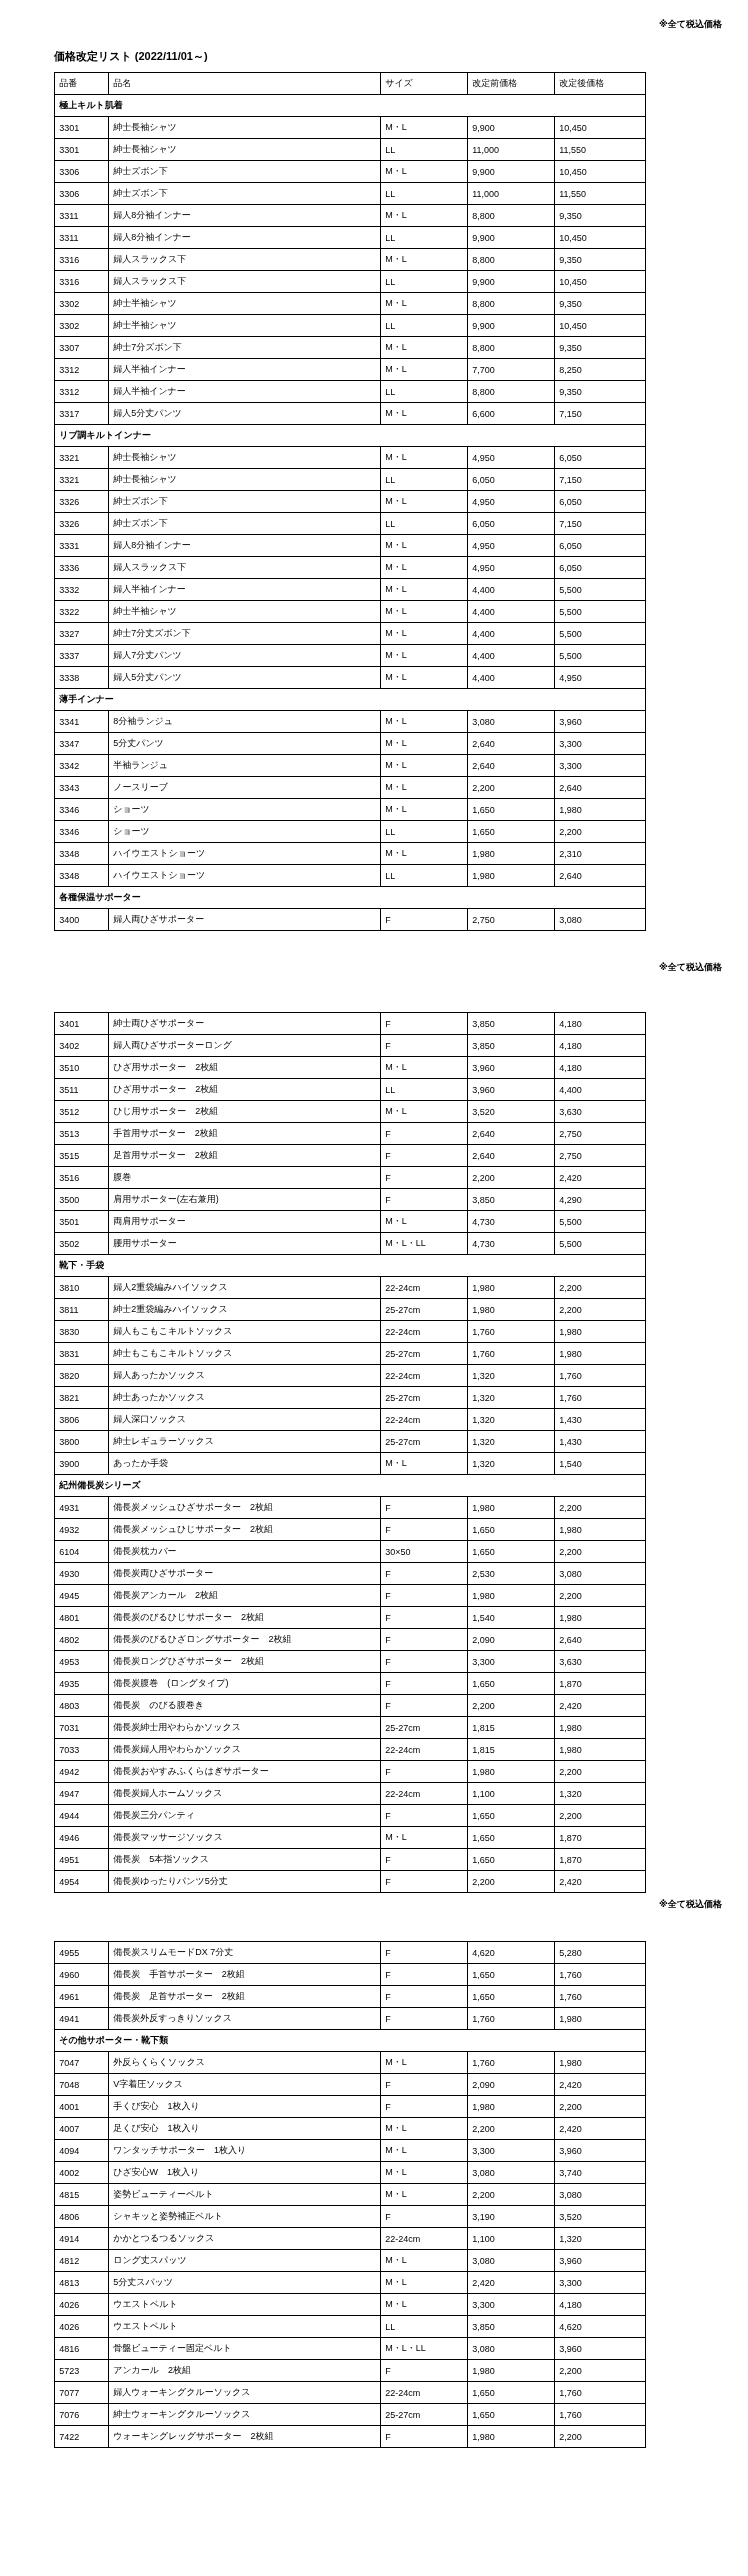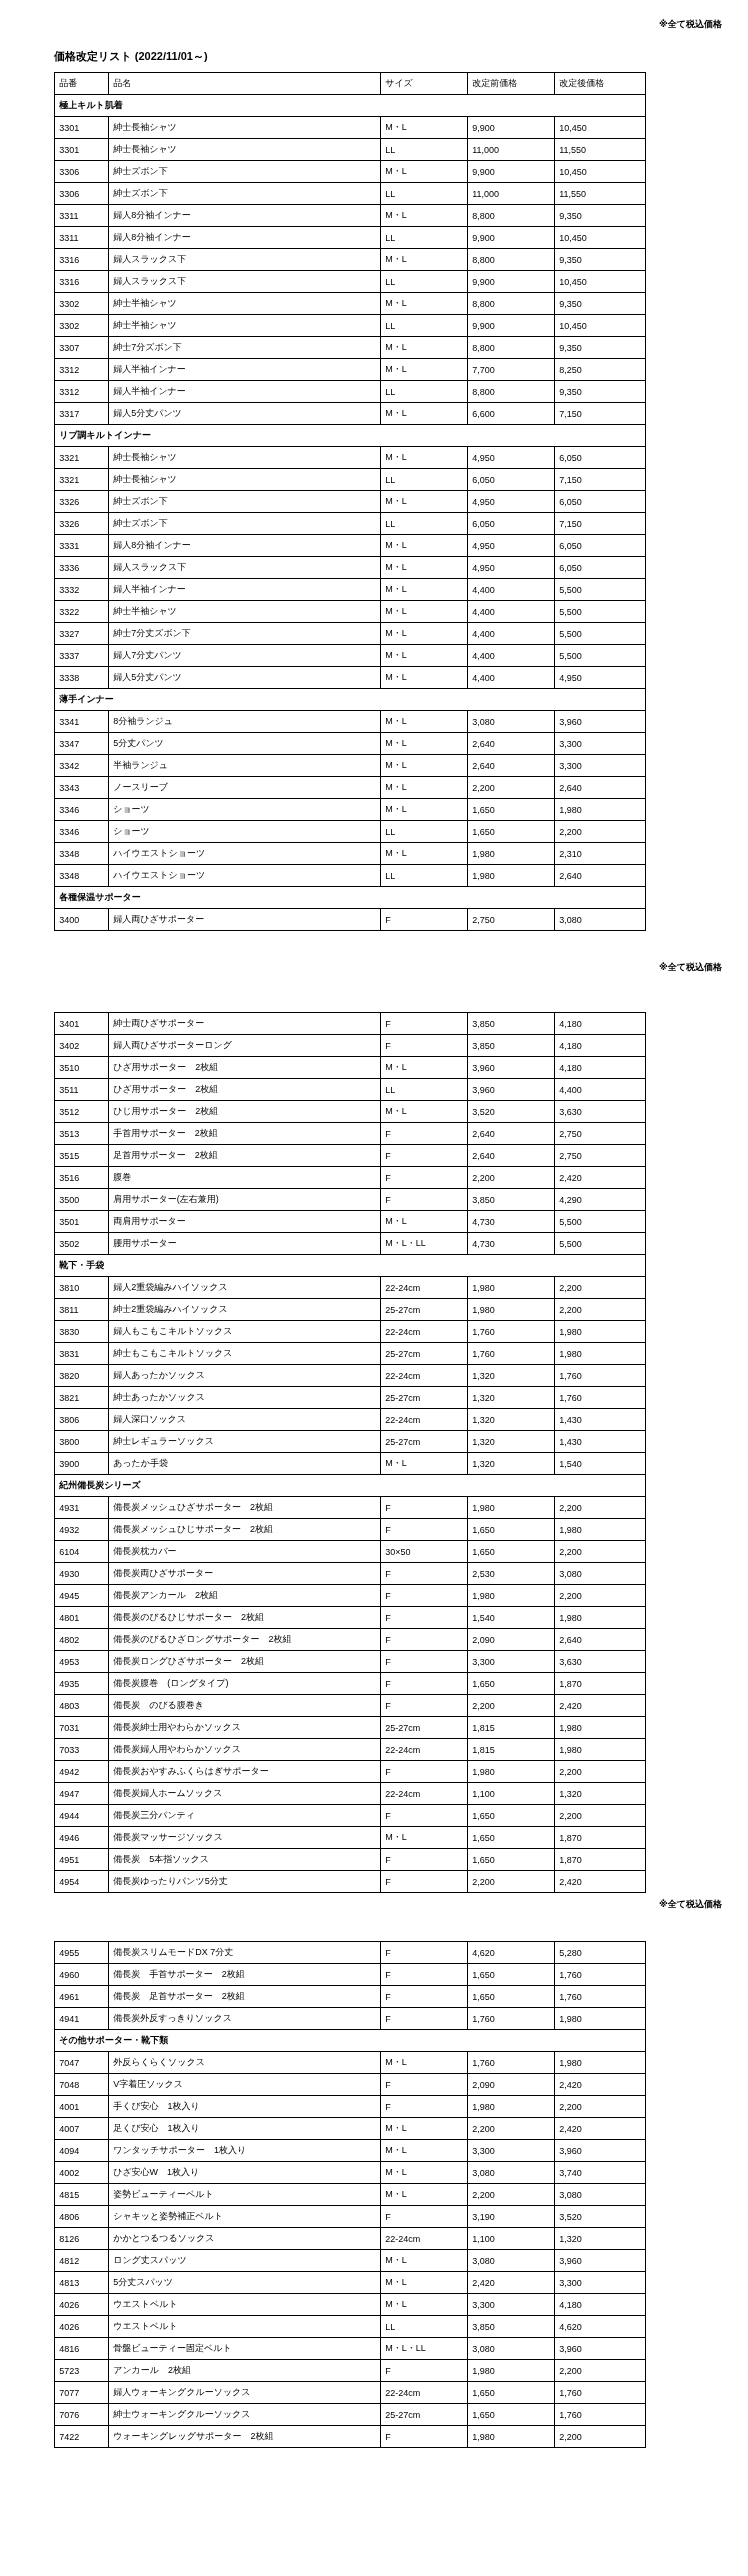--- a/index.html
+++ b/index.html
@@ -705,21 +705,21 @@
           <td>3,080</td>
         </tr>
         <tr>
           <td>4806</td>
           <td>シャキッと姿勢補正ベルト</td>
           <td>F</td>
           <td>3,190</td>
           <td>3,520</td>
         </tr>
         <tr>
-          <td>8126</td>
+          <td>4914</td>
           <td>かかとつるつるソックス</td>
           <td>22-24cm</td>
           <td>1,100</td>
           <td>1,320</td>
         </tr>
         <tr>
           <td>4812</td>
           <td>ロング丈スパッツ</td>
           <td>M・L</td>
           <td>3,080</td>

